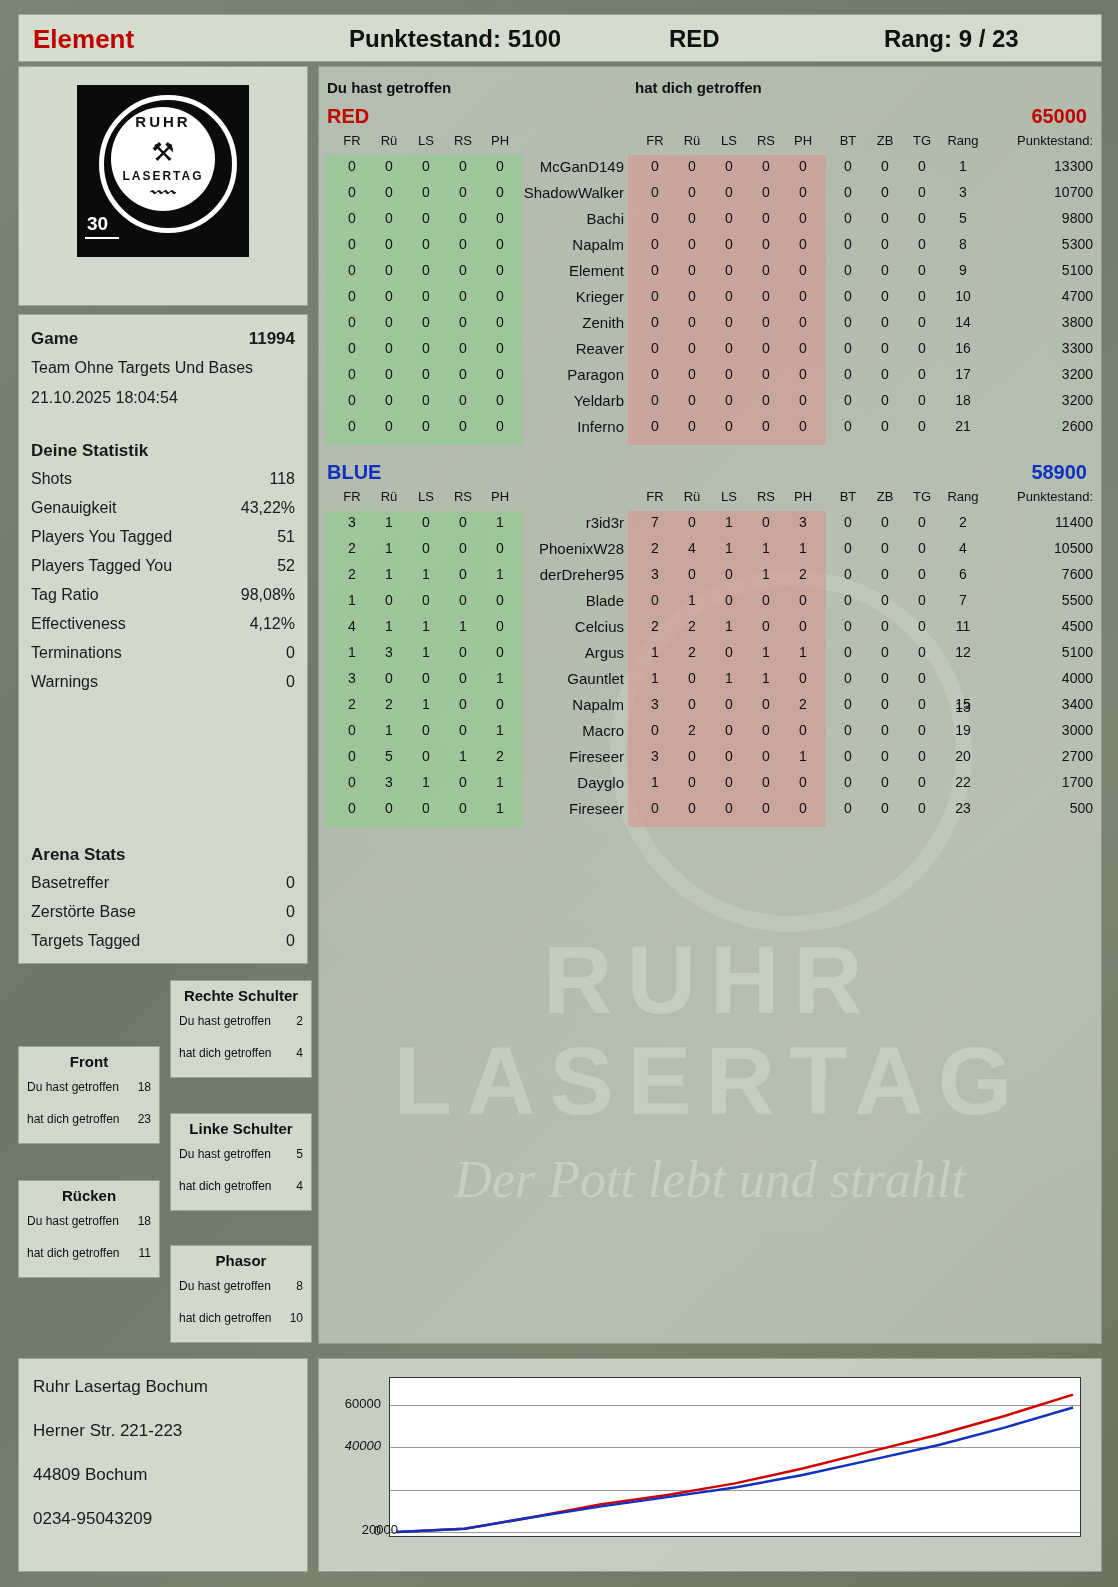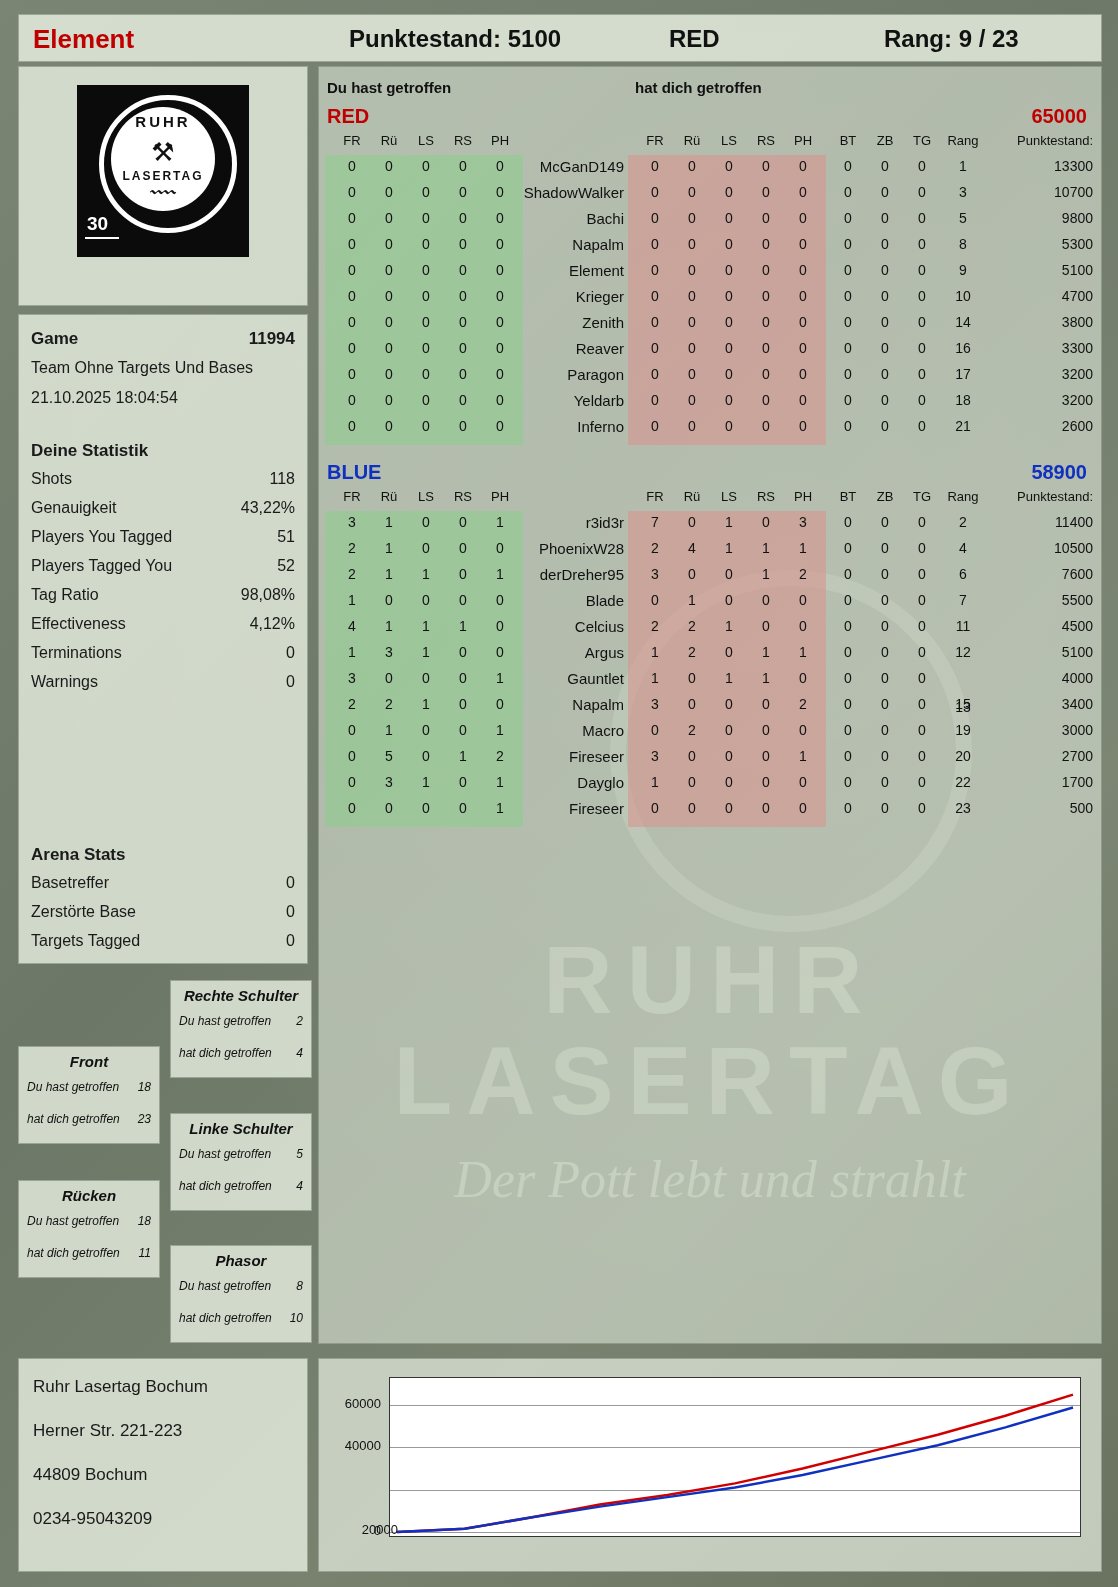--- a/index.html
+++ b/index.html
@@ -57,21 +57,21 @@
   .logo-30{position:absolute;left:10px;top:128px;color:#fff;font-size:19px;font-weight:bold;}
   .logo-30u{position:absolute;left:8px;top:152px;width:34px;height:2px;background:#fff;}
 
   #stats-panel{left:18px;top:314px;width:288px;height:648px;}
   .row{position:absolute;left:12px;width:264px;font-size:16px;color:#1a1a1a;}
   .row .k{position:absolute;left:0;top:0;}
   .row .v{position:absolute;right:0;top:0;text-align:right;}
   .hrow{font-weight:bold;font-size:17px;}
 
   
-  .hitbox{position:absolute;background:rgba(232,240,226,0.80);border:1px solid rgba(120,130,115,0.6);font-style:italic;}
+  .hitbox{position:absolute;background:rgba(232,240,226,0.80);border:1px solid rgba(120,130,115,0.6);}
   .hitbox .t{position:absolute;left:0;top:6px;width:100%;text-align:center;font-weight:bold;font-size:15px;color:#111;}
   .hitbox .l{position:absolute;font-size:12px;color:#111;}
   .hitbox .n{position:absolute;right:8px;font-size:12px;color:#111;}
 
   
   #addr-panel{left:18px;top:1358px;width:288px;height:212px;}
   .addr{position:absolute;left:14px;font-size:17px;color:#1a1a1a;}
 
   
   #main-panel{left:318px;top:66px;width:782px;height:1276px;background:rgba(232,240,226,0.55);}
@@ -657,16 +657,16 @@
       <div class="gridline" style="top: 69.4286px;"></div>
       <div class="gridline" style="top: 27.1429px;"></div>
       <svg class="series" width="690" height="158">
         <polyline points="7,154 74.60000000000001,150.82857142857142 142.20000000000002,139.2 209.79999999999998,126.5142857142857 277.40000000000003,117 345,105.37142857142857 412.59999999999997,90.57142857142858 480.2,73.65714285714286 547.8000000000001,56.74285714285715 615.4,37.71428571428572 683,16.571428571428555" fill="none" stroke="#d00000" stroke-width="2.5"></polyline>
         <polyline points="7,154 74.60000000000001,150.82857142857142 142.20000000000002,139.2 209.79999999999998,128.62857142857143 277.40000000000003,119.11428571428571 345,109.6 412.59999999999997,96.91428571428571 480.2,82.11428571428571 547.8000000000001,67.31428571428572 615.4,49.34285714285714 683,29.468571428571437" fill="none" stroke="#1030c0" stroke-width="2.5"></polyline>
       </svg>
     </div>
   <div id="chart-ticks">
       <div class="ytick" style="left: 0px; top: 164px; width: 62px;">0</div>
       <div class="ytick" style="left: 17px; top: 121.714px; width: 62px; margin-top: 41px;">20000</div>
-      <div class="ytick" style="left: 0px; top: 79.4286px; width: 62px;">40000</div>
+      <div class="ytick" style="left: 0px; top: 79.4286px; width: 62px; font-style: italic;">40000</div>
       <div class="ytick" style="left: 0px; top: 37.1429px; width: 62px;">60000</div>
     </div>
 </div>
 
 </body></html>

